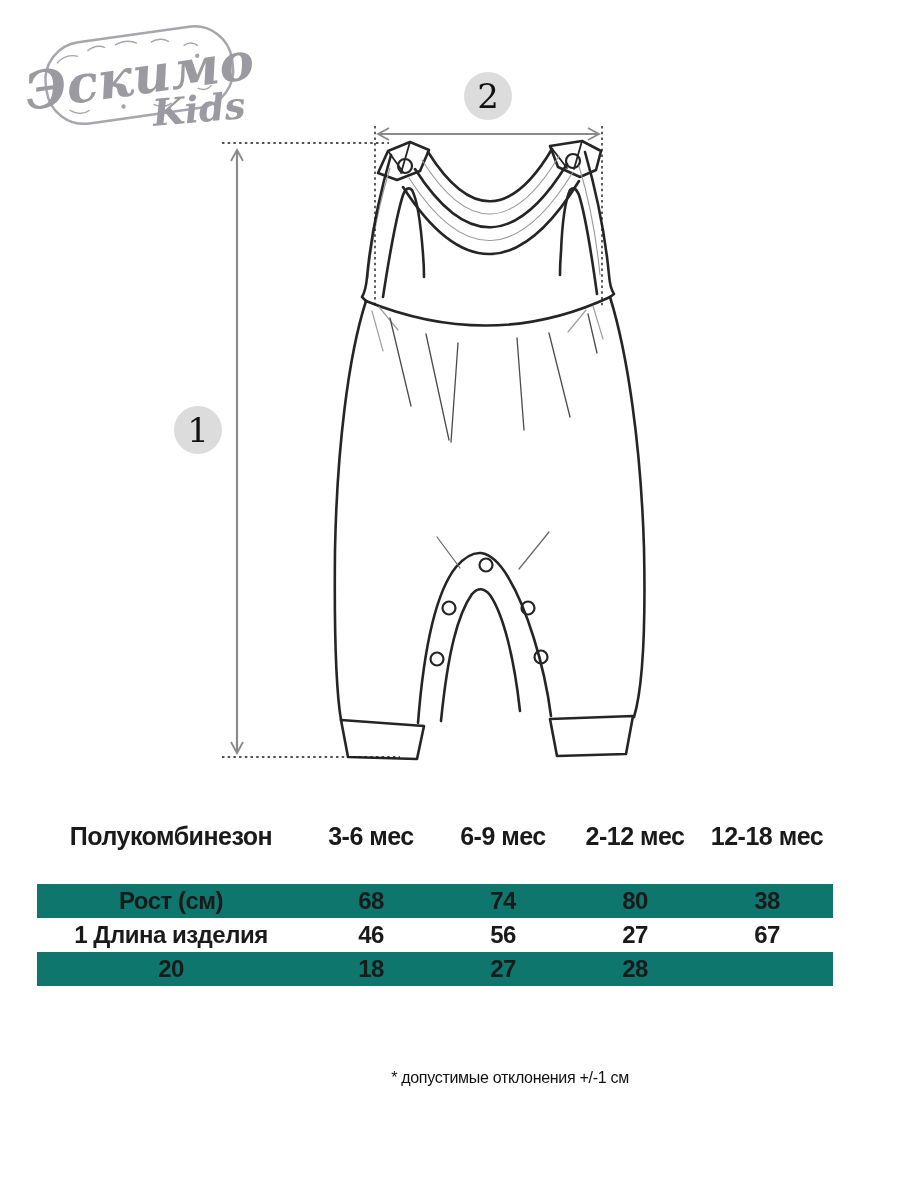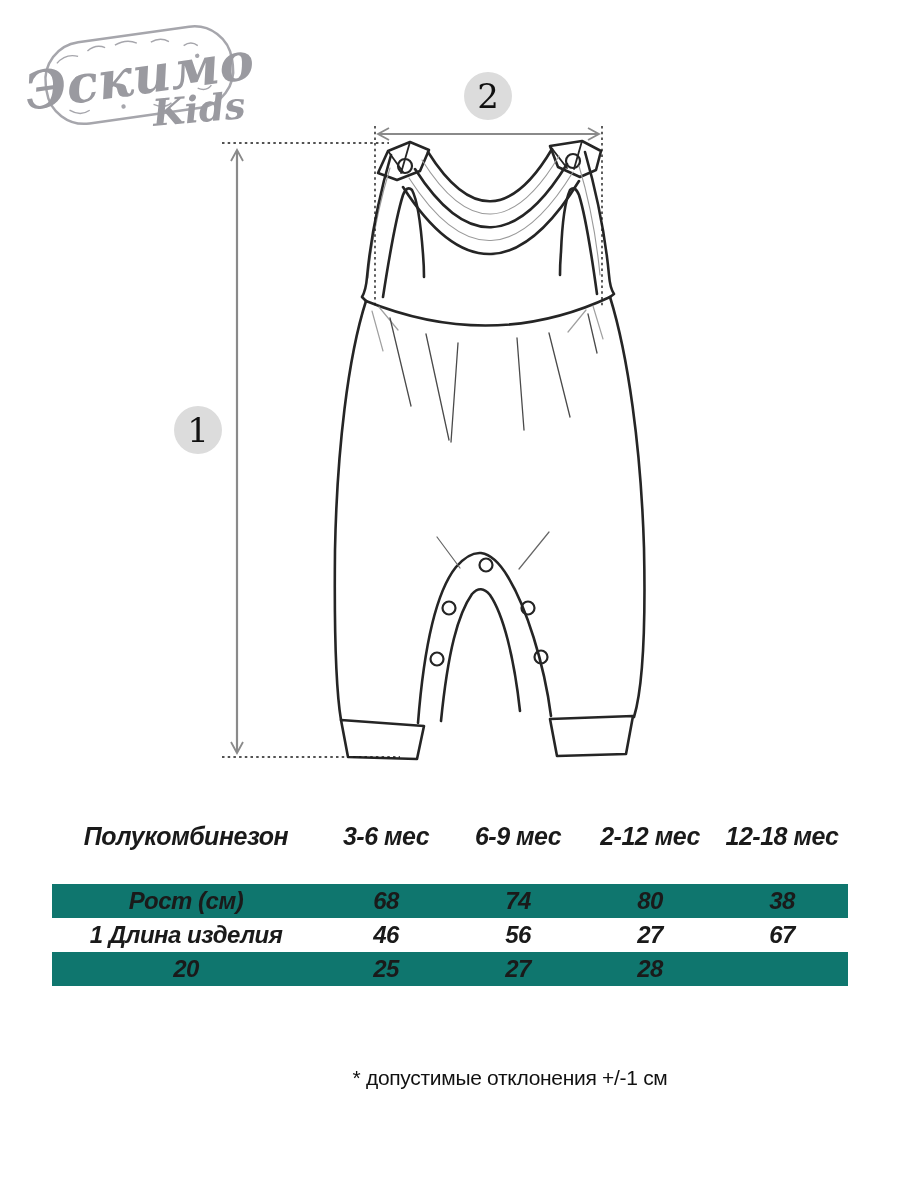--- a/index.html
+++ b/index.html
@@ -1,28 +1,28 @@
 <!DOCTYPE html>
 <html><head>
 <meta charset="utf-8">
 <style>
   html,body{margin:0;padding:0;background:#ffffff;}
   #page{position:relative;width:900px;height:1200px;background:#fff;overflow:hidden;
         font-family:"Liberation Sans",sans-serif;color:#1a1a1a;}
   #drawing{position:absolute;left:0;top:0;width:900px;height:1200px;}
   
-  .size-table{position:absolute;left:52px;top:816px;width:796px;font-style:italic;}
+  .size-table{position:absolute;left:37px;top:816px;width:796px;}
   .t-row{display:grid;grid-template-columns:268px 132px 132px 132px 132px;
          height:34px;align-items:center;text-align:center;
          font-weight:bold;font-size:24px;letter-spacing:-0.5px;}
   .t-header{height:40px;font-size:25px;}
   .t-gap{height:28px;}
   .striped{background:#0f766e;}
   .footnote{position:absolute;left:120px;top:1062px;width:780px;height:32px;
-            line-height:32px;text-align:center;font-size:21px;letter-spacing:-0.3px;color:#111;}
+            line-height:32px;text-align:center;font-size:16px;letter-spacing:-0.3px;color:#111;}
 </style>
 </head>
 <body>
 
 <div id="page">
 
   <svg id="drawing" viewBox="0 0 900 1200">
 
     <g transform="rotate(-8 140 80)">
       <rect x="46" y="34" width="188" height="82" rx="38" fill="none" stroke="#a6a6ac" stroke-width="2.5"></rect>
@@ -127,20 +127,20 @@
     </div>
     <div class="t-row">
       <div class="t-cell">1 Длина изделия</div>
       <div class="t-cell">46</div>
       <div class="t-cell">56</div>
       <div class="t-cell">27</div>
       <div class="t-cell">67</div>
     </div>
     <div class="t-row striped">
       <div class="t-cell">20</div>
-      <div class="t-cell">25</div>
+      <div class="t-cell">18</div>
       <div class="t-cell">27</div>
       <div class="t-cell">28</div>
     </div>
   </div>
 
   <div class="footnote">* допустимые отклонения +/-1 см</div>
 </div>
 
 </body></html>

